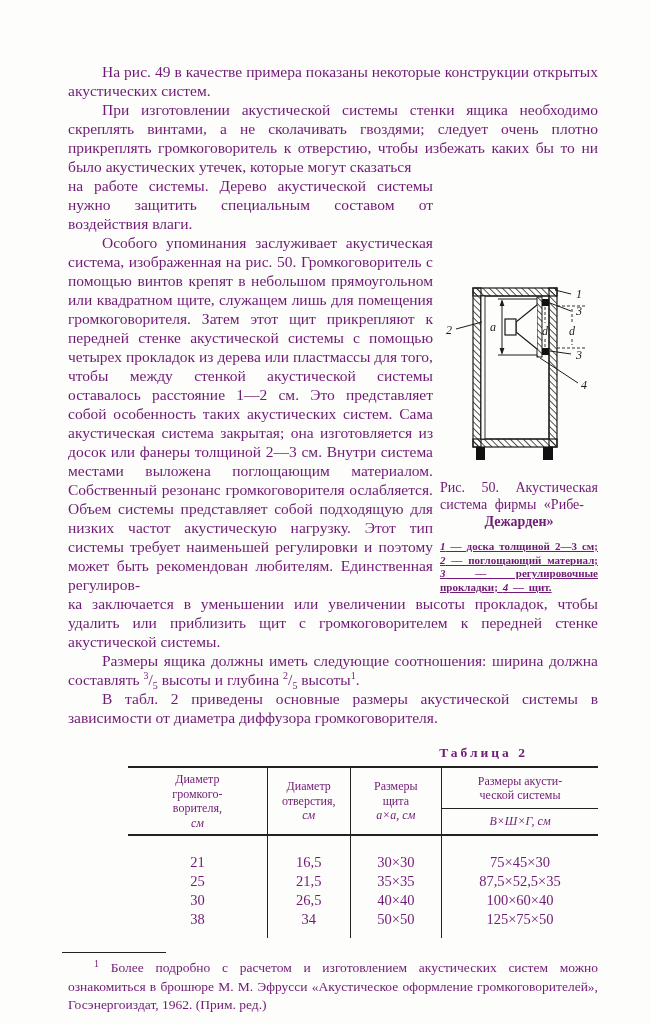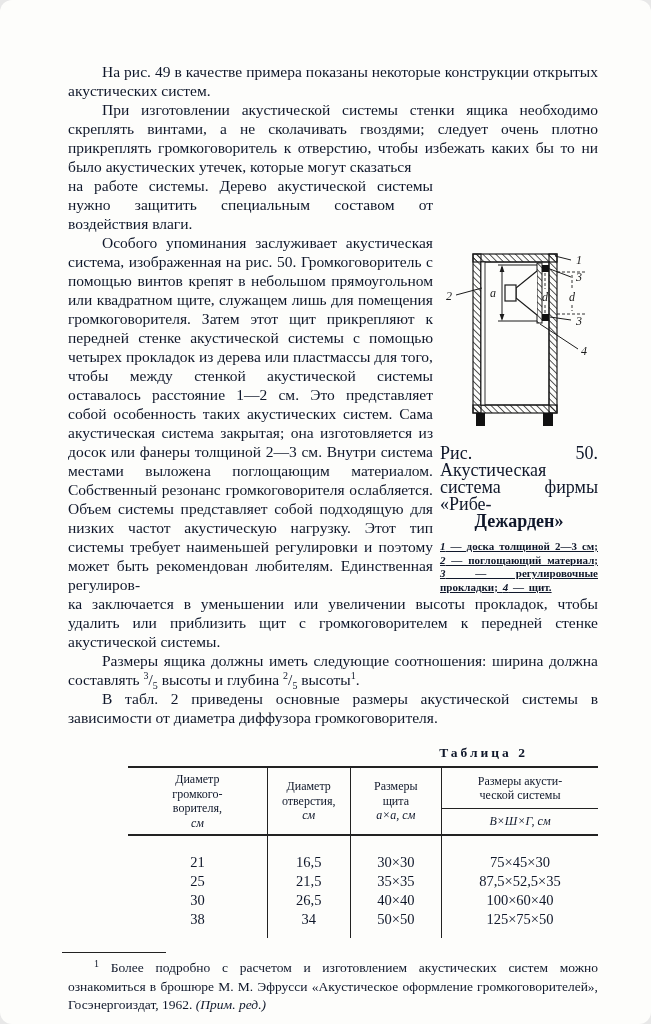--- a/index.html
+++ b/index.html
@@ -1,42 +1,41 @@
 <!DOCTYPE html>
 <html lang="ru"><head>
 <meta charset="utf-8">
 <style>
   html,body{margin:0;padding:0;background:#e8e8e8;}
   .page{
     position:relative;
     width:651px;height:1024px;
     margin:0 auto;
     background:#fdfdfb;
-    color:#0f172a;
+    color:#701a75;
     font-family:"Liberation Serif","DejaVu Serif",serif;
     font-size:15.5px;line-height:19px;
     box-sizing:border-box;
     padding:62px 53px 0 68px;
     overflow:hidden;
-    border-radius:12px;
   }
   p{margin:0;text-align:justify;}
   .indent{text-indent:34px;}
   .wrap-row{display:flex;gap:7px;align-items:flex-end;}
   .col-text{width:368px;}
   .col-fig{width:158px;flex:none;padding-top:2px;}
   sup{font-size:10px;line-height:0;vertical-align:super;}
   sub{font-size:10px;line-height:0;vertical-align:sub;}
   .frac{white-space:nowrap;}
-  .it{font-style:italic;}
+  .it{}
 
   
   .fig-caption{
     margin-top:14px;
-    font-size:18px;line-height:17px;
+    font-size:14px;line-height:17px;
     text-align:justify;word-spacing:4px;
   }
   .fig-caption .cap-bold{display:block;text-align:center;font-weight:bold;word-spacing:1px;}
   .fig-legend{
     margin-top:10px;
     font-size:11px;line-height:13.5px;
     font-weight:bold;
     text-align:justify;word-spacing:2px;text-decoration:underline;
   }
   .fig-legend i{font-weight:bold;}

